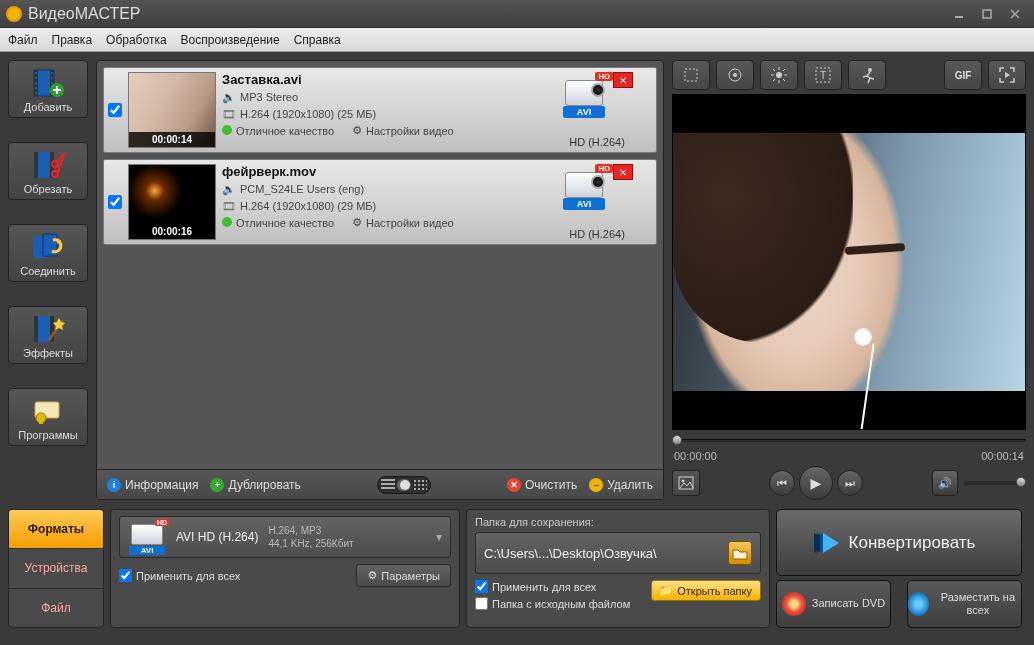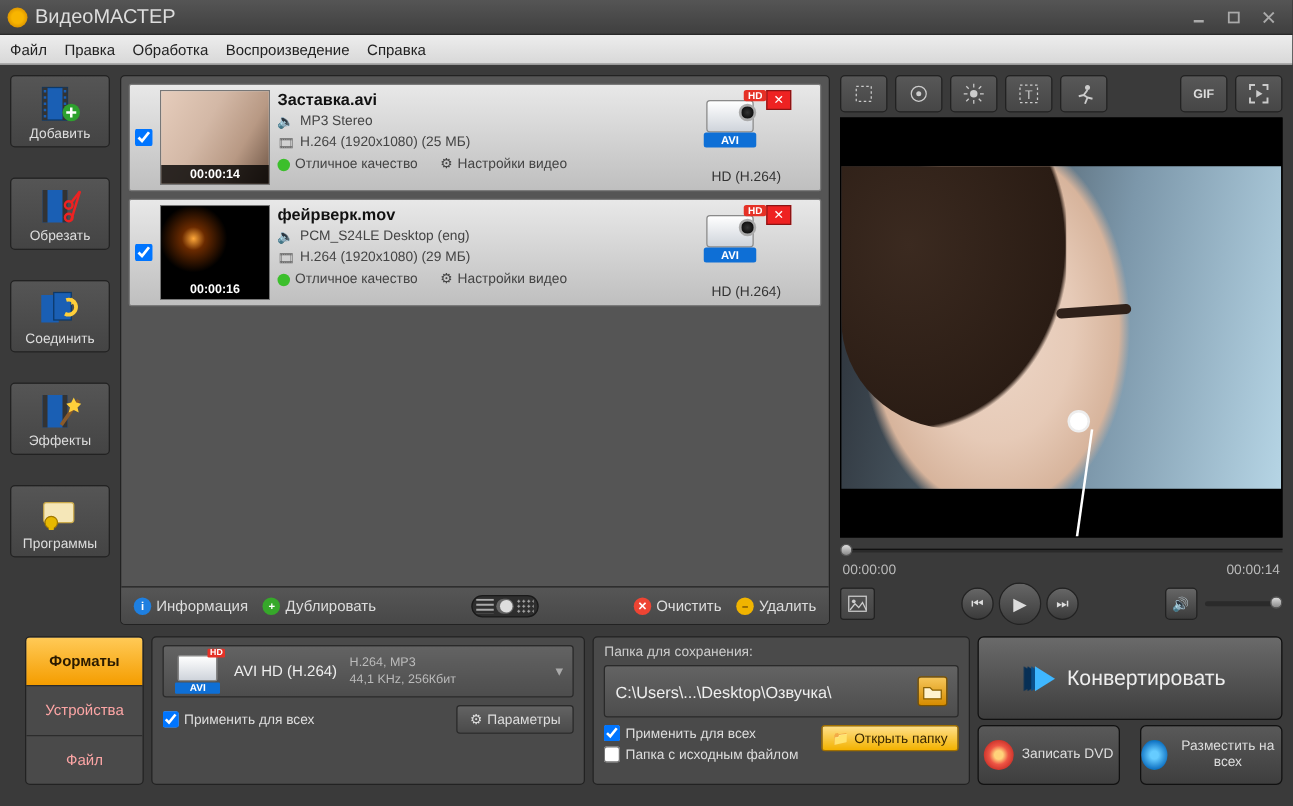--- a/index.html
+++ b/index.html
@@ -32,21 +32,21 @@
 .fileitem .chk input { width: 14px; height: 14px; }
 .thumbwrap { position: relative; width: 88px; height: 76px; background: #000; border: 1px solid #777; }
 .thumbwrap img, .thumbwrap .fakeimg { width: 100%; height: 100%; object-fit: cover; }
 .fakeimg-face { background: linear-gradient(120deg,#e6cdbc 0%,#d3b8a6 40%,#b89984 70%,#6d5444 100%); }
 .fakeimg-fire { background: radial-gradient(circle at 30% 35%,#ffa83a 0,#6a2a00 12%,#000 35%),radial-gradient(circle at 65% 60%,#ffcc55 0,#6a2a00 10%,#000 30%),#000; }
 .thumbwrap .dur { position: absolute; bottom: 0; left: 0; right: 0; background: rgba(0,0,0,.8); color: #fff; font-size: 10px; font-weight: bold; text-align: center; padding: 2px; }
 .finfo { flex: 1; display: flex; flex-direction: column; gap: 3px; font-size: 11px; }
 .finfo .fname { font-size: 13px; font-weight: bold; color: #111; }
 .finfo .row { display: flex; align-items: center; gap: 4px; color: #444; }
 .finfo .row .mini-ic { width: 14px; height: 14px; display: inline-flex; align-items: center; justify-content: center; color: #666; }
-.qual { display: flex; align-items: flex-end; gap: 4px; }
+.qual { display: flex; align-items: flex-start; gap: 4px; }
 .qual .dot { width: 10px; height: 10px; border-radius: 50%; background: #3cbf2c; }
 .gearlink { display: flex; align-items: center; gap: 4px; color: #444; cursor: pointer; }
 .ftarget { width: 110px; display: flex; flex-direction: column; align-items: center; justify-content: space-between; }
 .cam { width: 46px; height: 42px; position: relative; margin-top: 2px; }
 .cam .body { position:absolute; inset:6px 4px 10px 4px; background: linear-gradient(#fff,#cfd4db); border:1px solid #8a8a8a; border-radius:3px; }
 .cam .lens { position:absolute; right:2px; top:9px; width:14px; height:14px; border-radius:50%; background: radial-gradient(#333,#000); border:2px solid #aaa; }
 .cam .hd { position:absolute; top:-2px; right:-6px; background:#e53126; color:#fff; font-size:8px; font-weight:bold; padding:0 3px; border-radius:2px; }
 .cam .fmt { position:absolute; bottom:-2px; left:2px; right:2px; background:#0e6fd6; color:#fff; font-size:9px; font-weight:bold; text-align:center; border-radius:2px; padding:1px 0; }
 .closebtn { width: 20px; height: 16px; background:#e22; color:#fff; display:flex; align-items:center; justify-content:center; border:1px solid #8a1414; font-size:10px; cursor:pointer; position:absolute; }
 .ftarget-row { display:flex; gap:6px; align-items:flex-start; position:relative; }
@@ -91,21 +91,21 @@
 .pcontrols { height:34px; display:flex; align-items:center; gap:8px; }
 .pcontrols .snap { width:28px; height:26px; border:1px solid #222; background:linear-gradient(#555,#444); border-radius:3px; display:flex; align-items:center; justify-content:center; color:#ccc; cursor:pointer; }
 .pcontrols .transport { flex:1; display:flex; justify-content:center; align-items:center; gap:4px; }
 .trbtn { width:26px; height:26px; border-radius:50%; background:linear-gradient(#666,#3a3a3a); border:1px solid #222; display:flex; align-items:center; justify-content:center; color:#ddd; cursor:pointer; font-size:11px; }
 .playbtn { width:34px; height:34px; font-size:14px; }
 .vol { display:flex; align-items:center; gap:6px; }
 .vol .vslider { width:62px; height:4px; background:#2a2a2a; position:relative; border-radius:2px; }
 .vol .vslider .vknob { position:absolute; right:0; top:-4px; width:10px; height:10px; border-radius:50%; background:linear-gradient(#ddd,#888); border:1px solid #555; }
 
 
-.bottom { height: 128px; display:flex; gap:6px; padding:1px 8px 8px;margin-left:12px; }
+.bottom { height: 128px; display:flex; gap:6px; padding:1px 8px 8px; }
 .btabs { width:96px; display:flex; flex-direction:column; background:#4a4a4a; border:1px solid #222; border-radius:4px; overflow:hidden; }
 .btab { flex:1; display:flex; align-items:center; justify-content:center; border-bottom:1px solid #2c2c2c; cursor:pointer; font-size:12px; color:#fca5a5; }
 .btab.active { background:linear-gradient(#ffca57,#f59d00); color:#2a1a00; font-weight:bold; }
 .btab:last-child { border-bottom:none; }
 
 .panel { background:#4a4a4a; border:1px solid #222; border-radius:4px; padding:6px 8px; display:flex; flex-direction:column; }
 .panel .plabel { font-size:11px; color:#ccc; margin-bottom:4px; }
 .fmtpanel { width:350px; }
 .fmtselect { background:linear-gradient(#636363,#4d4d4d); border:1px solid #2a2a2a; border-radius:3px; height:42px; display:flex; align-items:center; padding:0 8px; gap:10px; cursor:pointer; }
 .fmtselect .minicam { width:38px; height:34px; position:relative; }
@@ -289,21 +289,21 @@
             <input type="checkbox" checked="" style="">
           </div>
     <div class="thumbwrap">
       <div class="fakeimg fakeimg-fire"></div>
       <div class="dur">00:00:16</div>
     </div>
     <div class="finfo">
       <div class="fname">фейрверк.mov</div>
       <div class="row">
               <span class="mini-ic">🔈</span>
-              <span>PCM_S24LE Desktop (eng)</span>
+              <span>PCM_S24LE Users (eng)</span>
             </div>
       <div class="row">
               <span class="mini-ic">🎞</span>
               <span>H.264 (1920x1080) (29 МБ)</span>
             </div>
       <div class="row" style="gap:18px">
         <span class="qual"><span class="dot"></span>Отличное качество</span>
         <span class="gearlink"><span>⚙</span>Настройки видео</span>
       </div>
     </div>

